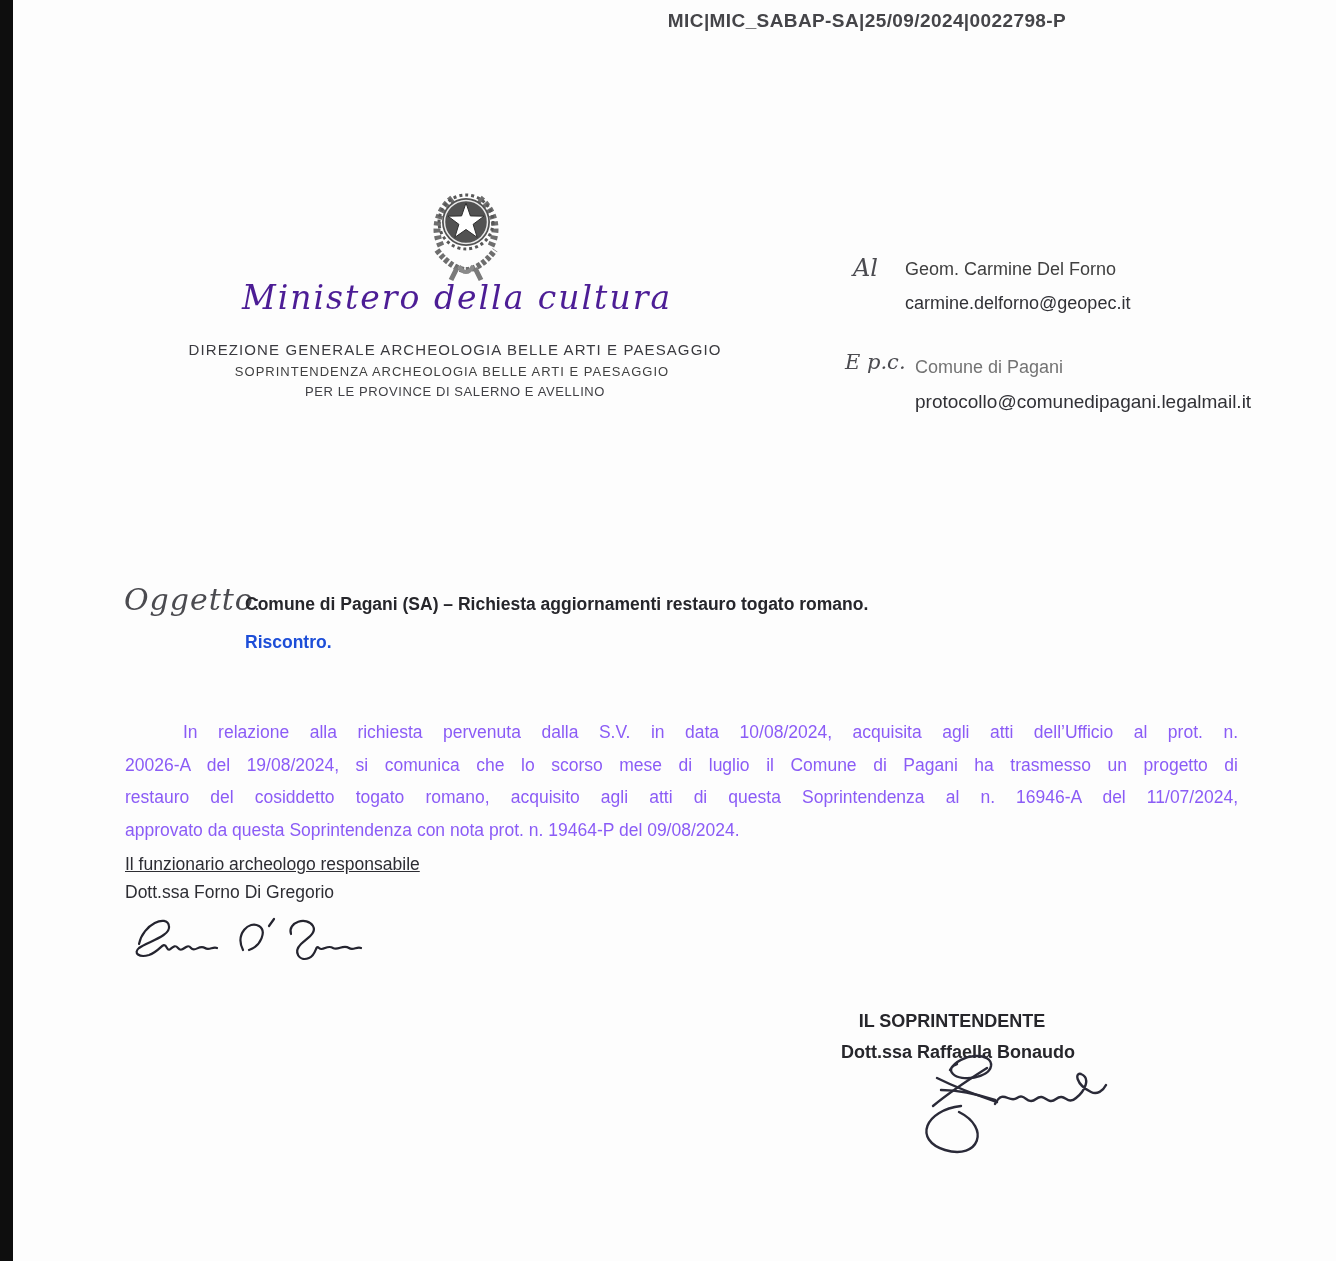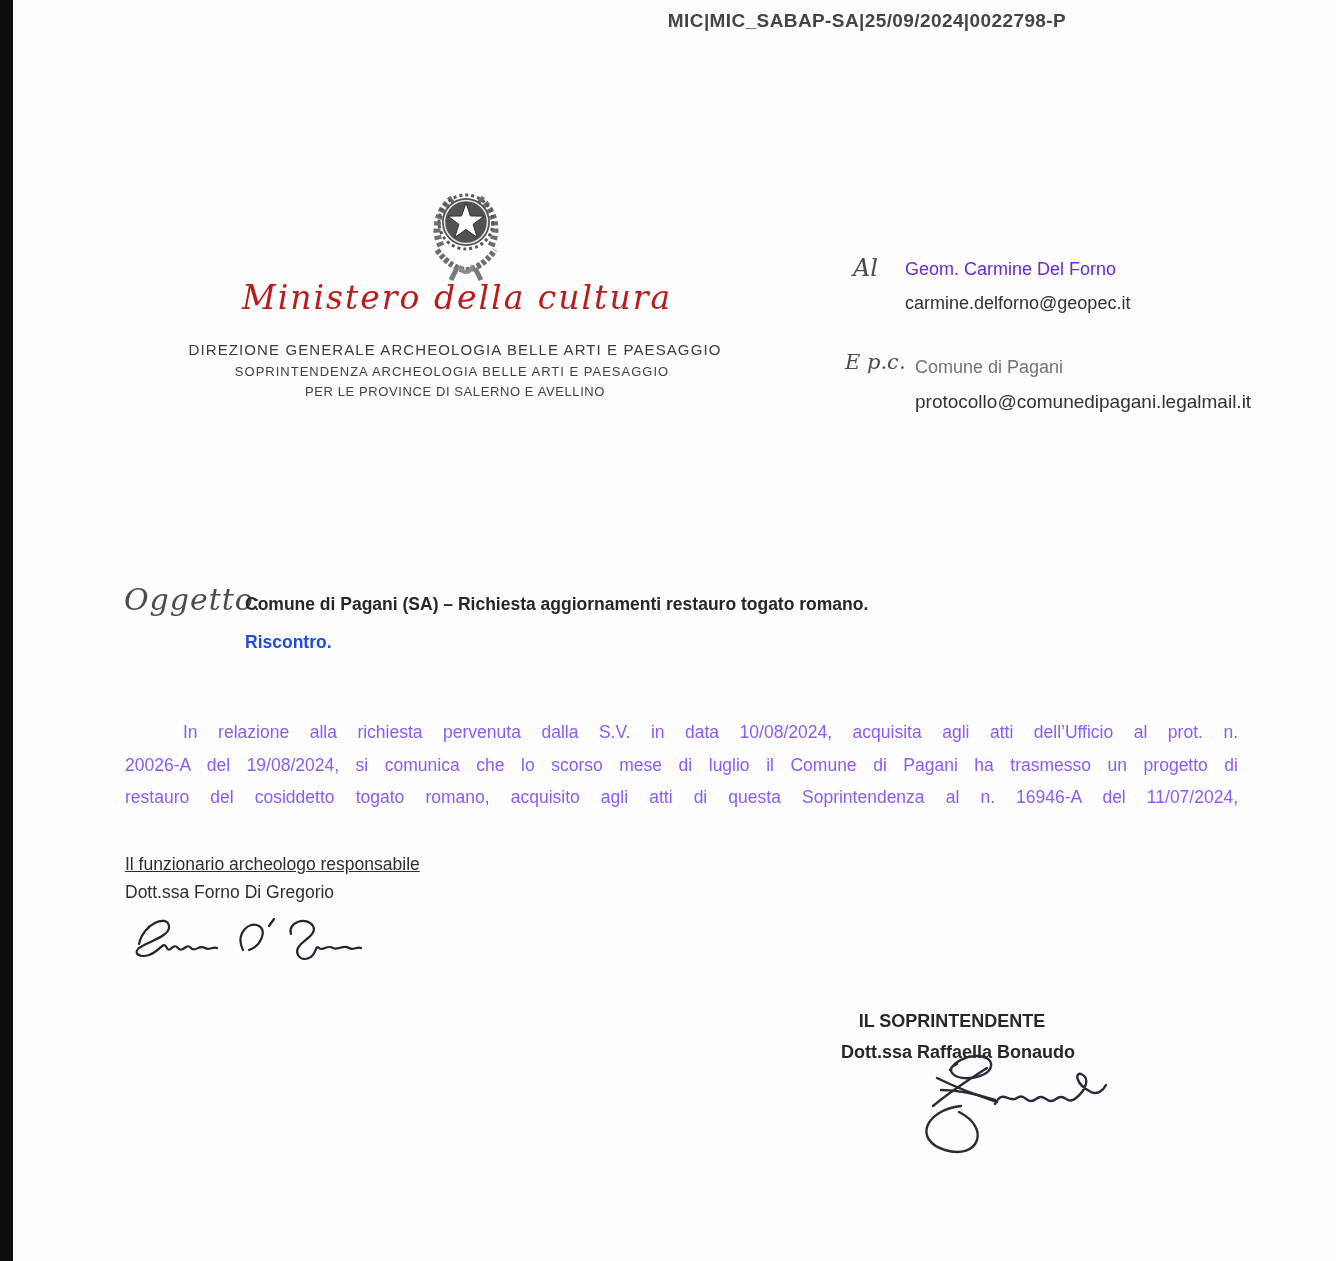--- a/index.html
+++ b/index.html
@@ -32,21 +32,21 @@
     position: absolute; left: 427px; top: 184px;
     width: 78px; height: 98px;
   }
   .ministry-script {
     position: absolute; left: 457px; top: 278px;
     transform: translateX(-50%);
     font-family: "DejaVu Serif", serif;
     font-style: italic;
     font-size: 33px;
     letter-spacing: 2px;
-    color: #b91c1c;
+    color: #4c1d95;
     white-space: nowrap;
   }
   .dept-line1 {
     position: absolute; left: 455px; top: 341px;
     transform: translateX(-50%);
     font-size: 15px; letter-spacing: 1.1px;
     color: #3a3a3f; white-space: nowrap;
   }
   .dept-line2 {
     position: absolute; left: 452px; top: 364px;
@@ -59,21 +59,21 @@
     transform: translateX(-50%);
     font-size: 13px; letter-spacing: 0.6px;
     color: #404045; white-space: nowrap;
   }
   .script-label {
     font-family: "DejaVu Serif", serif;
     font-style: italic;
     color: #4b4b50;
   }
   .to-label { position: absolute; left: 853px; top: 254px; font-size: 24px; }
-  .to-name  { position: absolute; left: 905px; top: 259px; font-size: 18px; color: #6d28d9; }
+  .to-name  { position: absolute; left: 905px; top: 259px; font-size: 18px; color: #404040; }
   .to-email { position: absolute; left: 905px; top: 293px; font-size: 18px; color: #313136; }
   .cc-label { position: absolute; left: 845px; top: 350px; font-size: 21px; }
   .cc-name  { position: absolute; left: 915px; top: 357px; font-size: 18px; color: #737373; }
   .cc-email { position: absolute; left: 915px; top: 391px; font-size: 19px; color: #313136; }
   .subject-label {
     position: absolute; left: 124px; top: 582px;
     font-size: 30px; letter-spacing: 1px;
   }
   .subject-colon {
     font-family: "Liberation Sans", sans-serif;
@@ -162,20 +162,21 @@
   <div class="script-label subject-label">
     <span>Oggetto</span><span class="subject-colon">:</span>
   </div>
   <div class="subject-line1">Comune di Pagani (SA) – Richiesta aggiornamenti restauro togato romano.</div>
   <div class="subject-line2">Riscontro.</div>
 
   <div class="body-block">
     <div class="body-line full indent">In relazione alla richiesta pervenuta dalla S.V. in data 10/08/2024, acquisita agli atti dell’Ufficio al prot. n.</div>
     <div class="body-line full">20026-A del 19/08/2024, si comunica che lo scorso mese di luglio il Comune di Pagani ha trasmesso un progetto di</div>
     <div class="body-line full">restauro del cosiddetto togato romano, acquisito agli atti di questa Soprintendenza al n. 16946-A del 11/07/2024,</div>
+    <div class="body-line">approvato da questa Soprintendenza con nota prot. n. 19464-P del 09/08/2024.</div>
   </div>
 
   <div class="official-role">Il funzionario archeologo responsabile</div>
   <div class="official-name">Dott.ssa Forno Di Gregorio</div>
   <svg class="sig-official" viewBox="0 0 245 68">
     <g fill="none" stroke="#24242f" stroke-width="2.2" stroke-linecap="round" stroke-linejoin="round">
       <path d="M16,44 C20,24 44,14 46,26 C48,36 24,42 16,48 C10,53 16,58 26,55 C38,51 40,40 44,48 C47,54 50,42 55,48 C60,54 63,42 68,48 C72,53 76,44 82,48 C86,51 90,46 94,48"></path>
       <path d="M120,50 C112,34 126,20 136,26 C144,31 138,46 126,50"></path>
       <path d="M146,26 L151,19"></path>
       <path d="M168,34 C164,22 184,16 190,26 C194,33 184,38 178,44 C170,52 176,62 186,58 C194,55 192,44 196,48 C200,52 204,44 210,48 C215,51 220,44 226,48 C230,51 234,46 238,48"></path>

